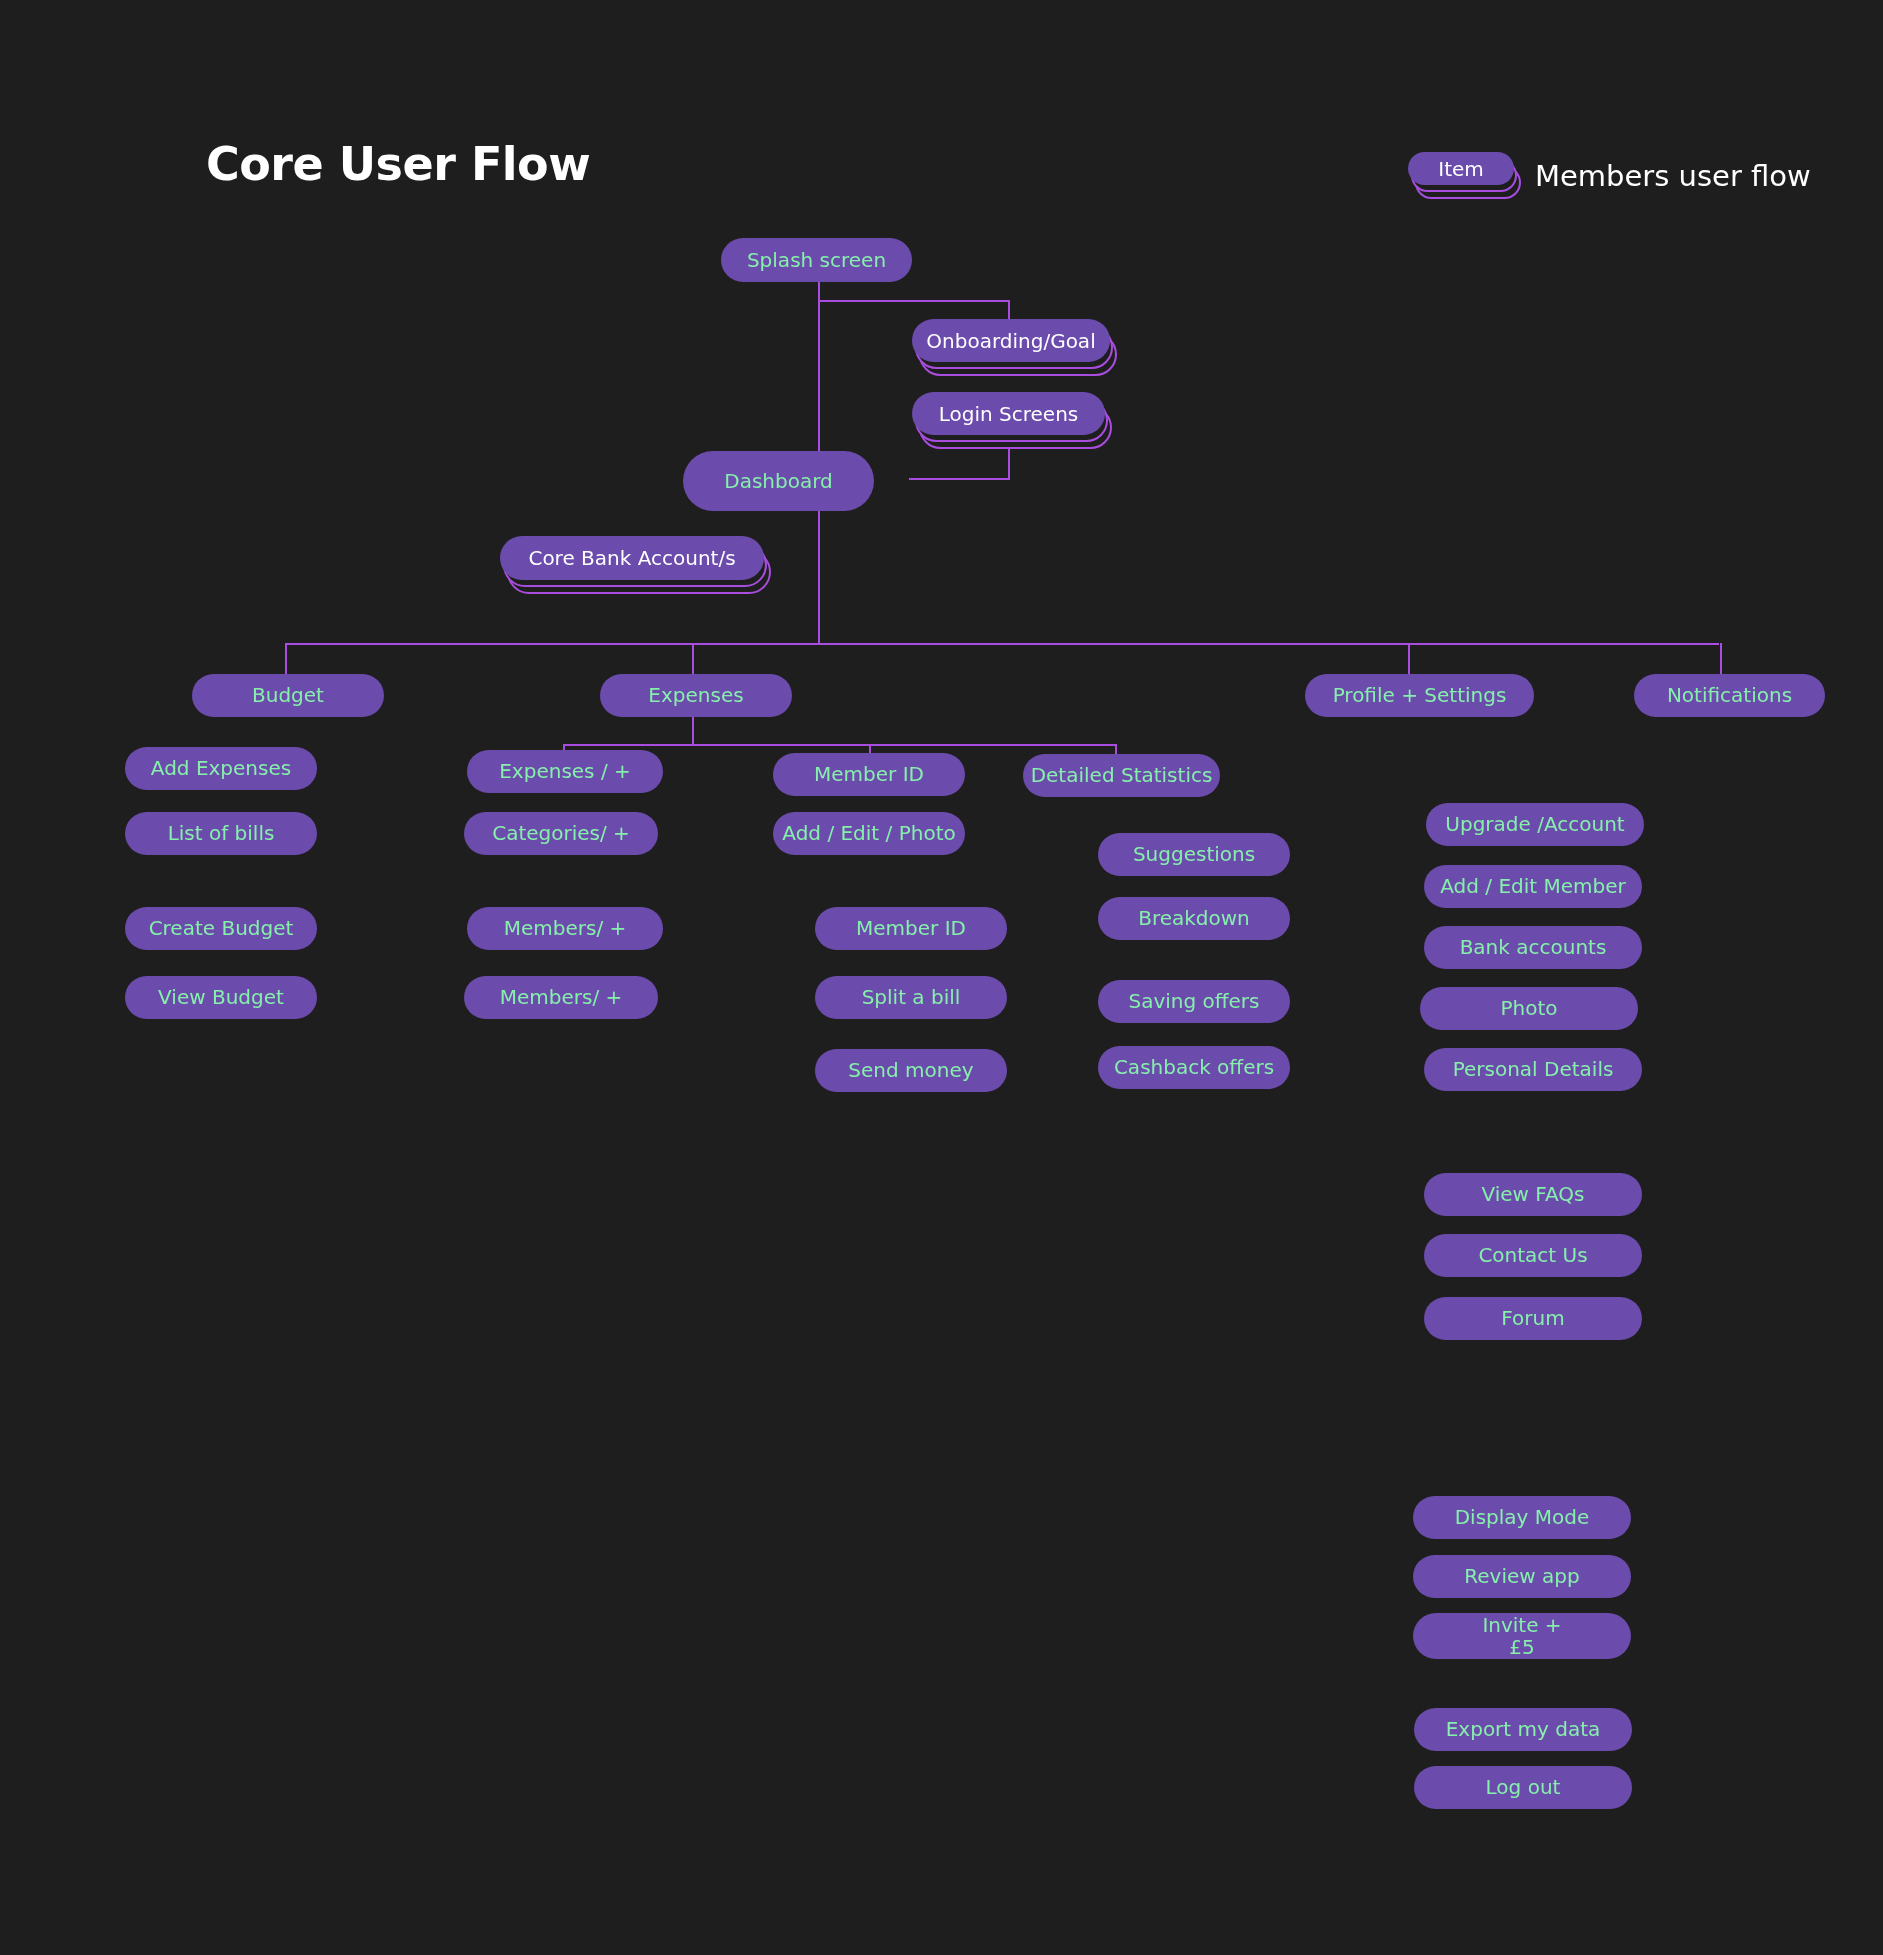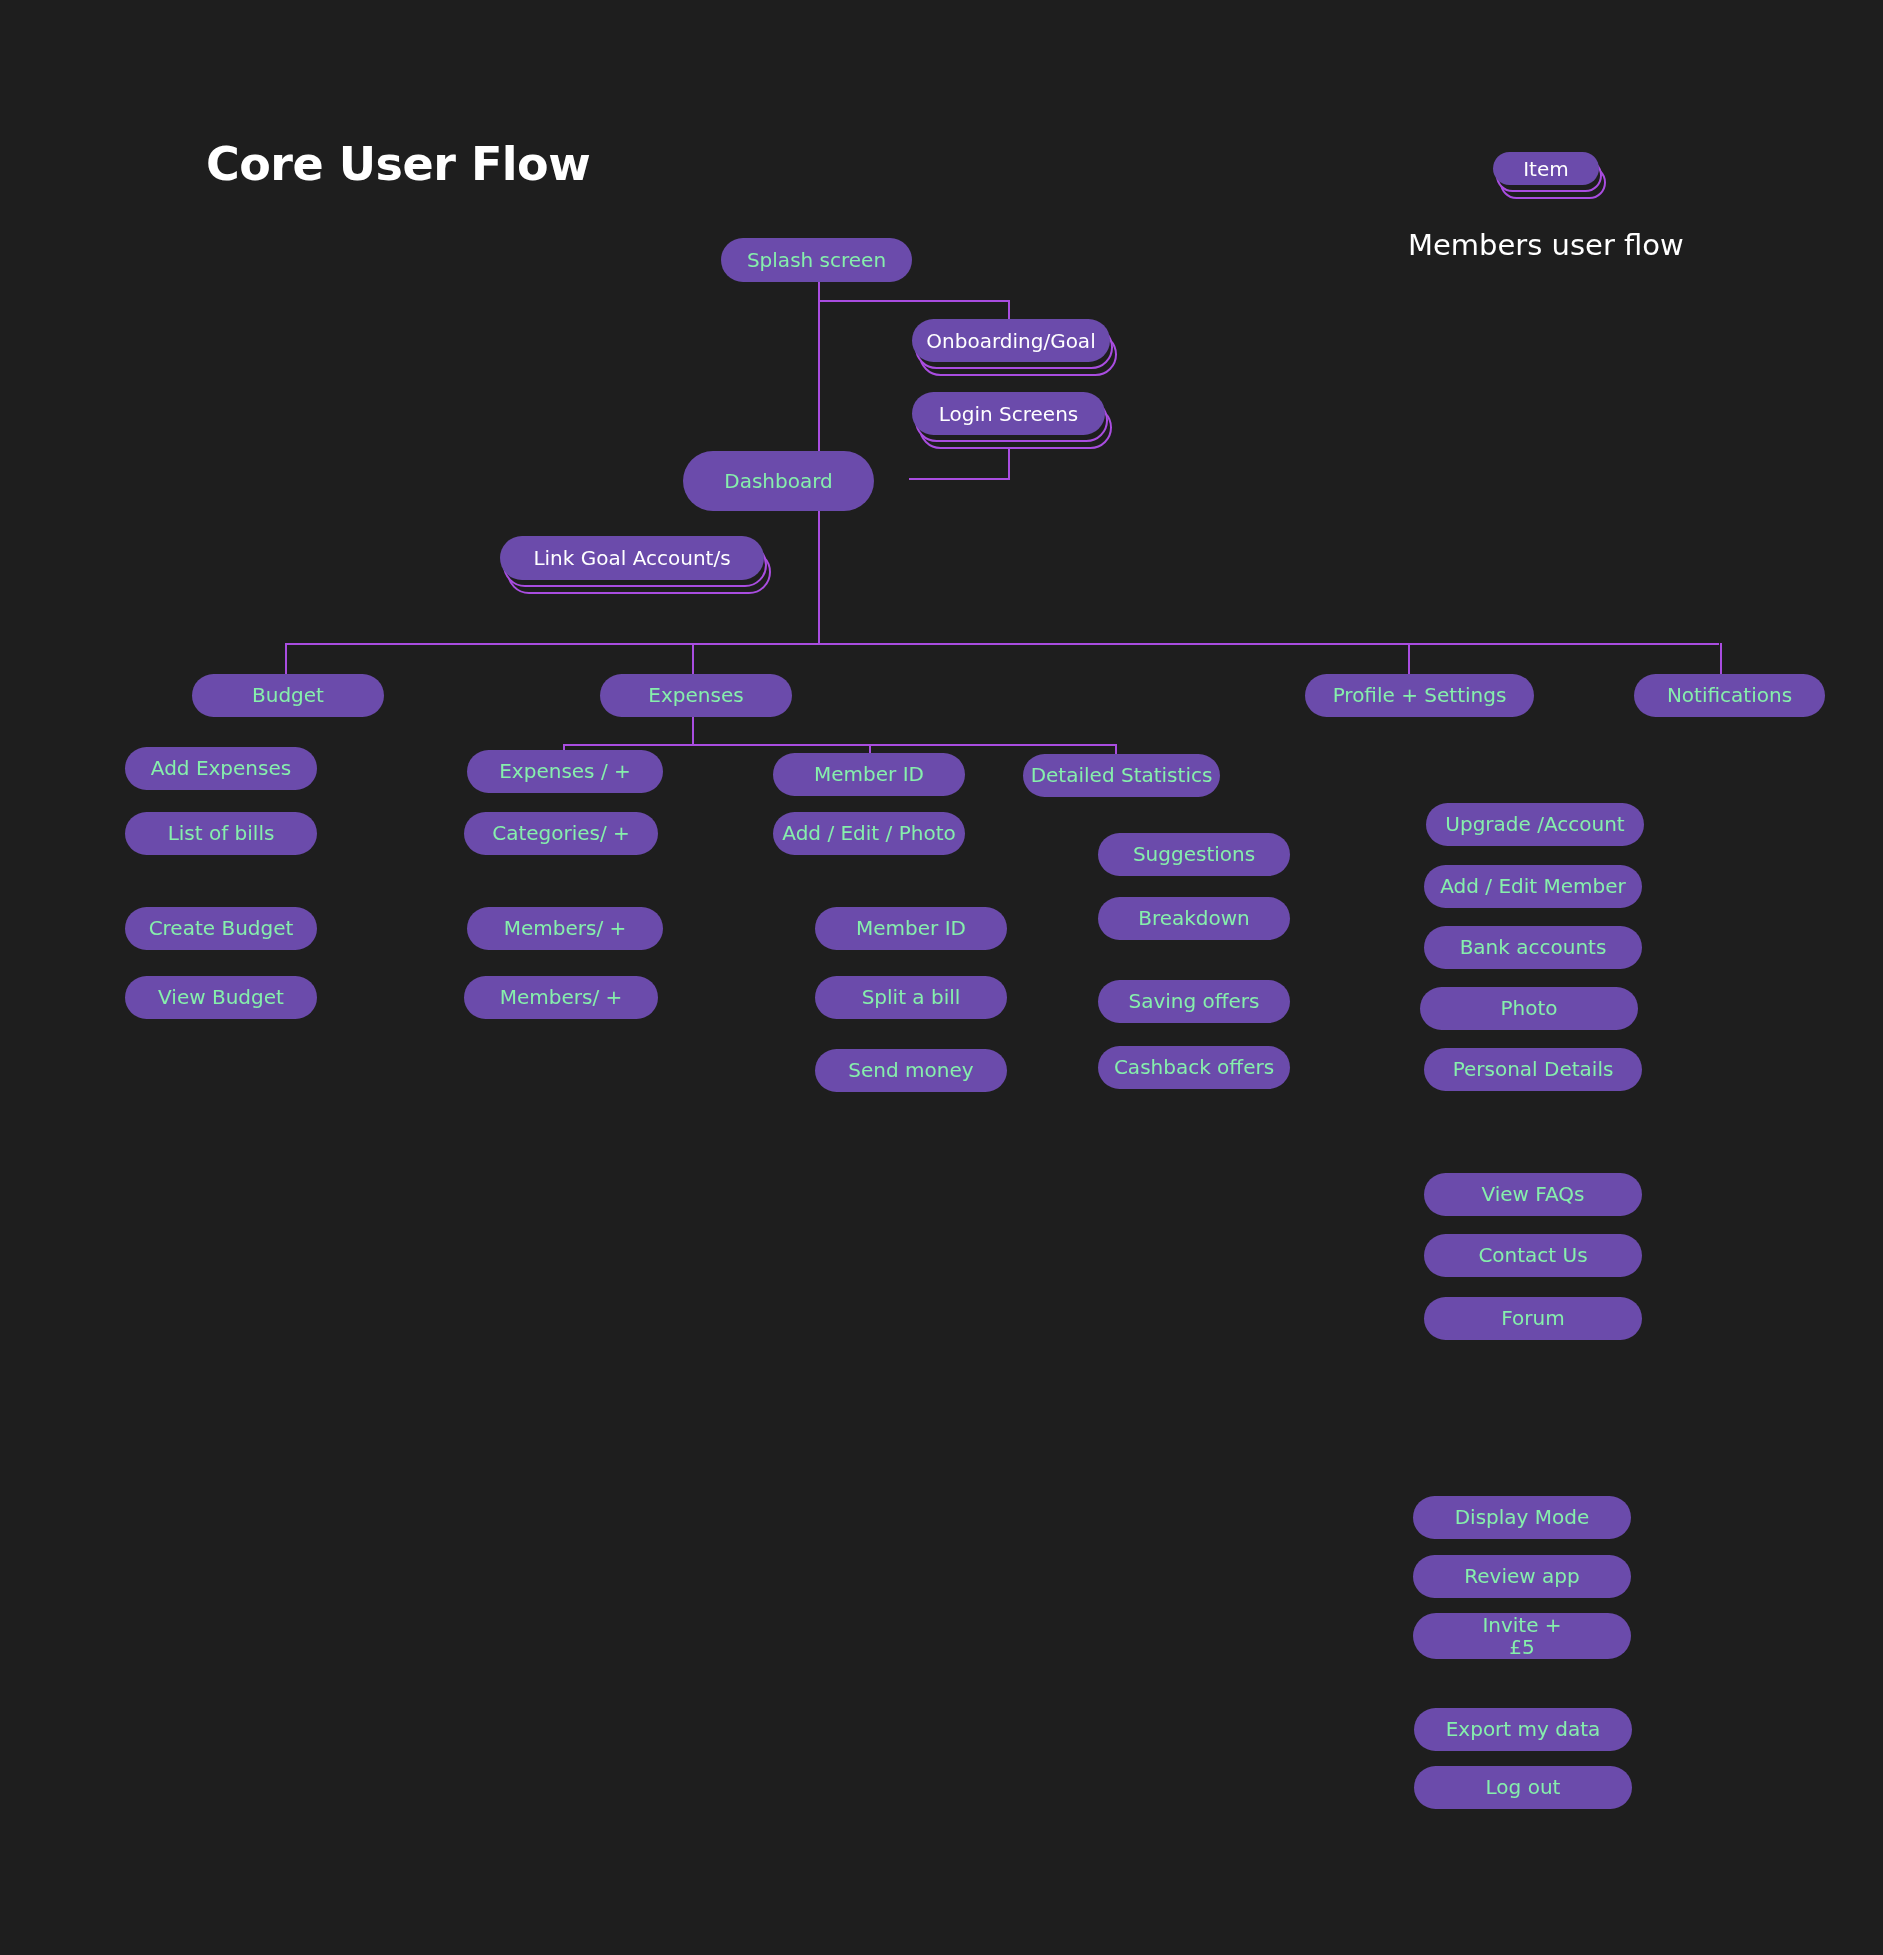--- a/index.html
+++ b/index.html
@@ -27,22 +27,21 @@
     color: #ffffff;
     letter-spacing: -0.5px;
     white-space: nowrap;
   }
   
   .legend {
     position: absolute;
     left: 1408px; top: 152px;
     display: flex;
     align-items: center;
-    gap: 29px;
-    flex-direction: column;
+    gap: 21px;
   }
   .legend-label {
     font-size: 29px;
     color: #ffffff;
     white-space: nowrap;
   }
   
   .pill {
     position: absolute;
     box-sizing: border-box;
@@ -148,21 +147,21 @@
   <div class="layer l2" style="width:193px;height:43px;"></div>
   <div class="layer l1" style="width:193px;height:43px;"></div>
   <div class="face" style="width:193px;height:43px;">Login Screens</div>
 </div>
 
 <div class="pill" style="left:683px; top:451px; width:191px; height:60px;">Dashboard</div>
 
 <div class="stack" style="left:500px; top:536px; width:264px; height:61px;">
   <div class="layer l2" style="width:264px;height:44px;"></div>
   <div class="layer l1" style="width:264px;height:44px;"></div>
-  <div class="face" style="width:264px;height:44px;">Link Goal Account/s</div>
+  <div class="face" style="width:264px;height:44px;">Core Bank Account/s</div>
 </div>
 
 <div class="pill" style="left:192px; top:674px; width:192px; height:43px;">Budget</div>
 <div class="pill" style="left:600px; top:674px; width:192px; height:43px;">Expenses</div>
 <div class="pill" style="left:1305px; top:674px; width:229px; height:43px;text-align:center;">Profile + Settings</div>
 <div class="pill" style="left:1634px; top:674px; width:191px; height:43px;">Notifications</div>
 
 <div class="pill" style="left:125px; top:747px; width:192px; height:43px;">Add Expenses</div>
 <div class="pill" style="left:125px; top:812px; width:192px; height:43px;">List of  bills</div>
 <div class="pill" style="left:125px; top:907px; width:192px; height:43px;">Create Budget</div>

